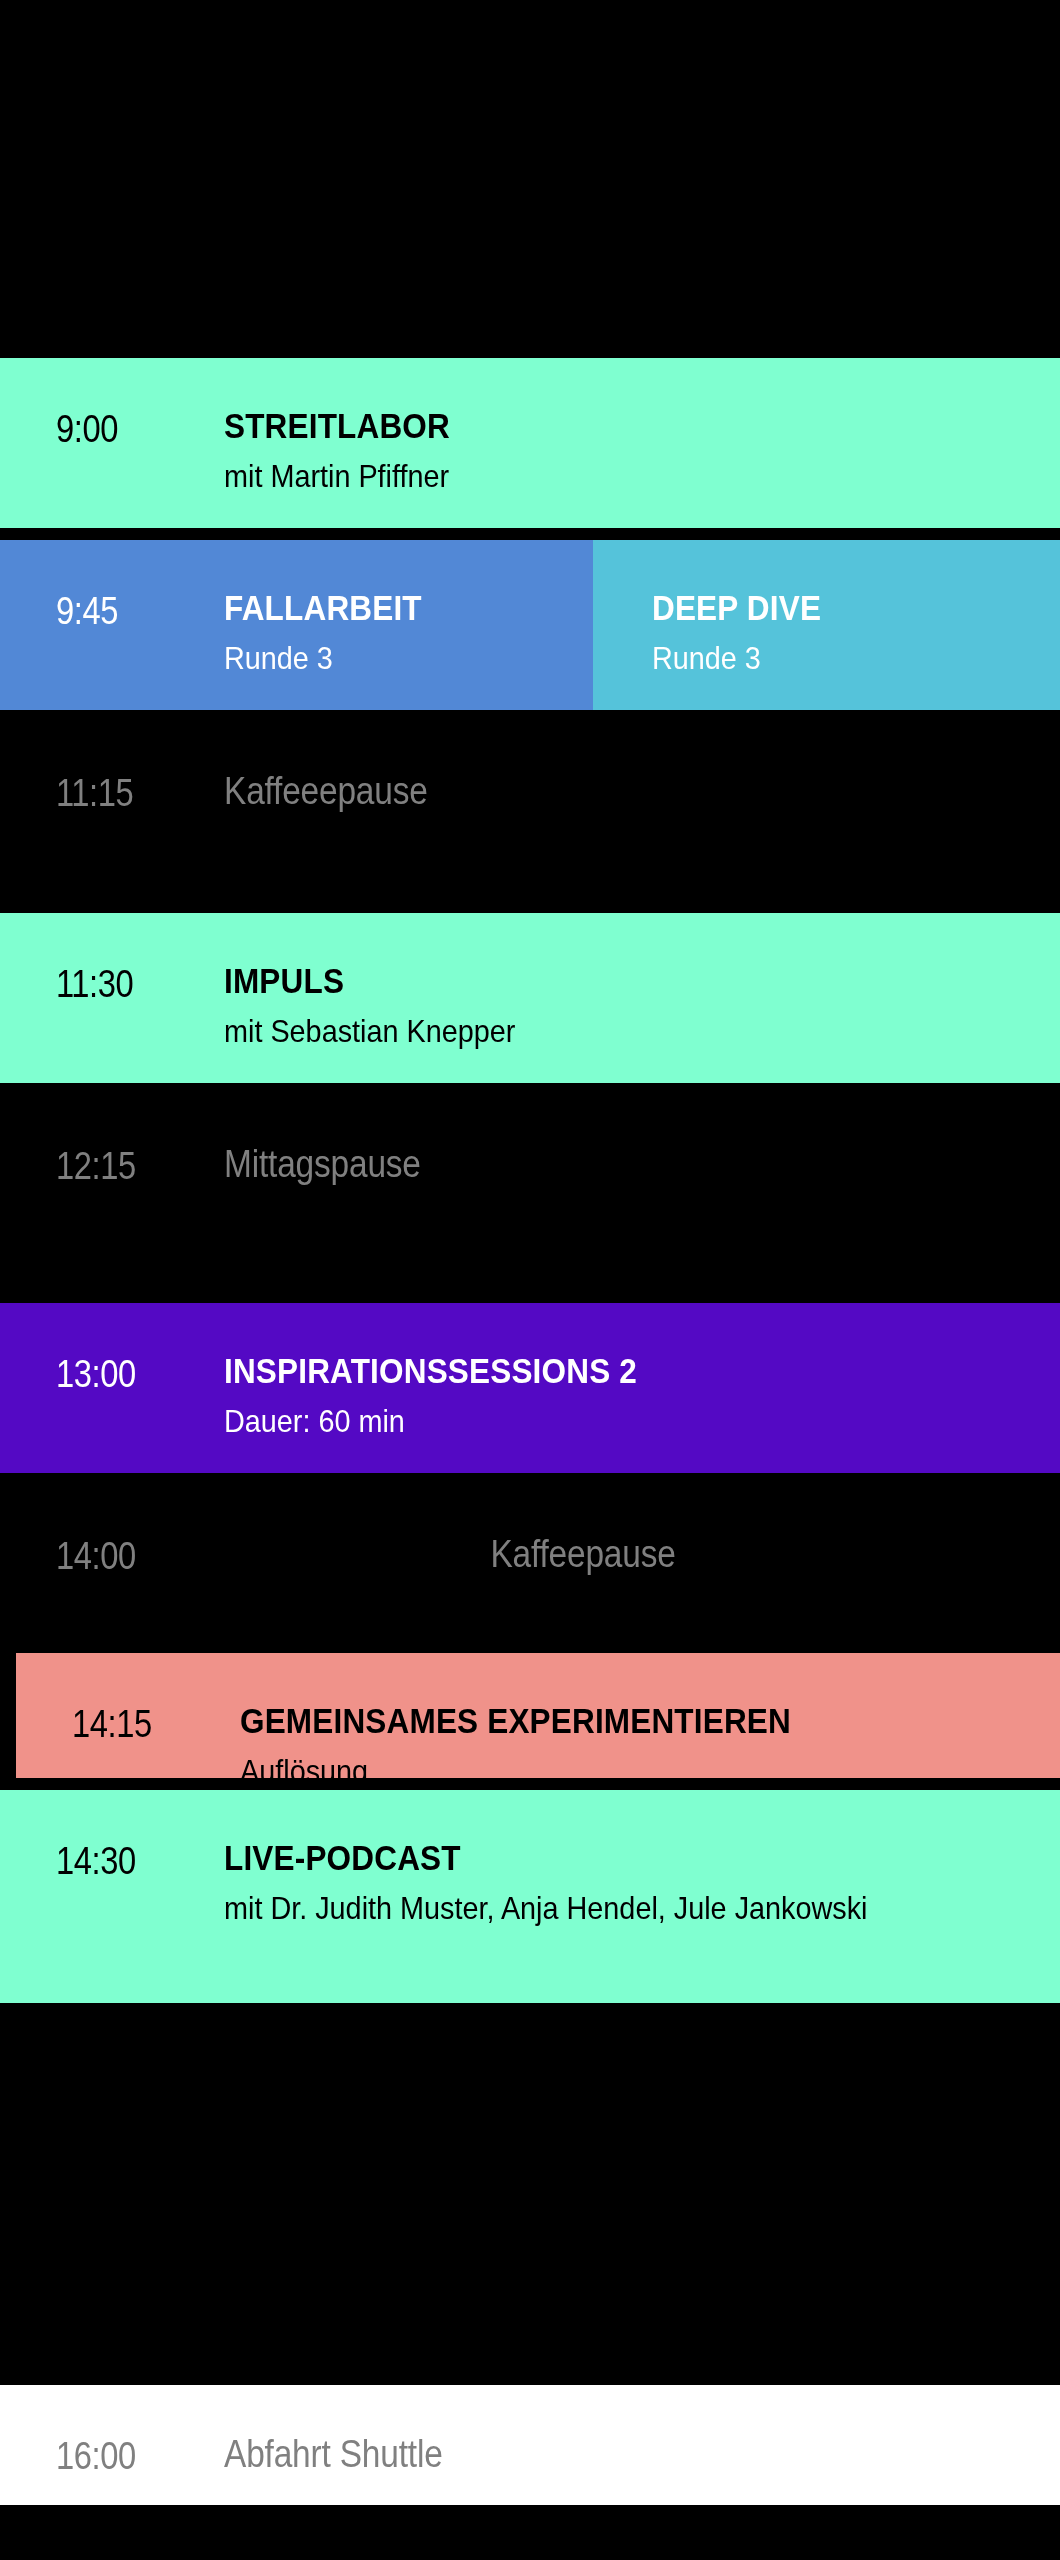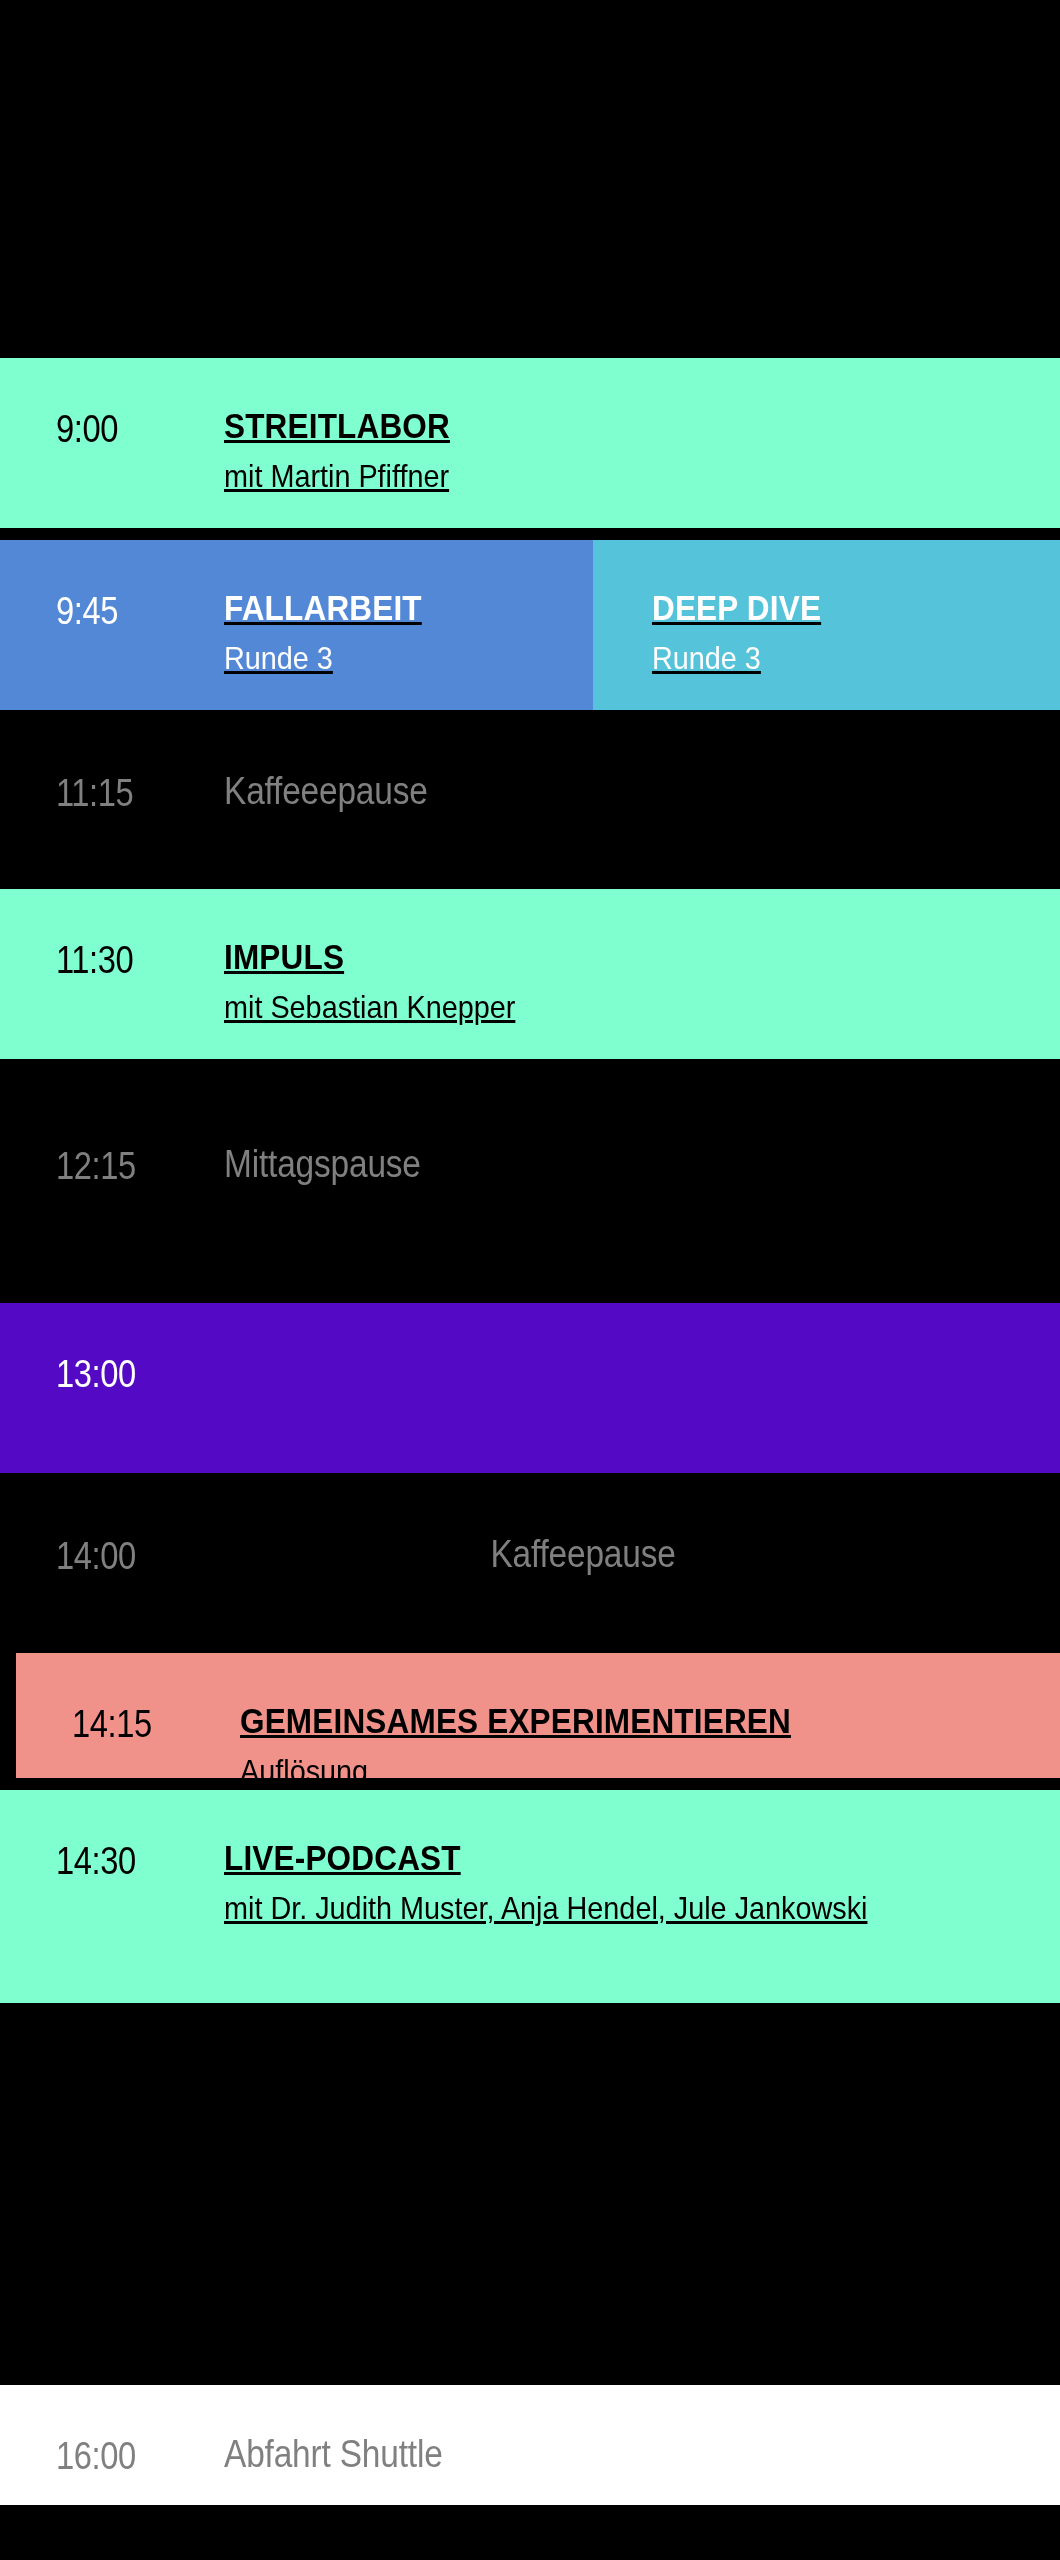--- a/index.html
+++ b/index.html
@@ -70,21 +70,21 @@
     line-height: 1.0;
     margin-top: 17px;
     white-space: nowrap;
     font-family: "Liberation Sans Narrow", "Liberation Sans", sans-serif;
     transform: scaleX(0.90);
     transform-origin: left center;
   }
 
   
   .session .time { top: 50px; }
-  .session .block { top: 50px; text-decoration: underline; }
+  .session .block { top: 50px; }
 
   
   .break {
     background: #000000;
   }
   .break .time,
   .break .title {
     color: #808080;
   }
   .break .time { top: 50px; }
@@ -137,35 +137,39 @@
         <div class="title">DEEP DIVE</div>
         <div class="subtitle">Runde 3</div>
       </div>
     </div>
     <div class="row break" style="top: 722px; height: 120px; background: rgb(0, 0, 0);">
       <div class="time">11:15</div>
       <div class="block">
         <div class="title">Kaffeeepause</div>
       </div>
     </div>
-    <div class="row session text-dark" style="top: 889px; height: 170px; background: rgb(127, 255, 208);">
+    <div class="row session text-dark" style="top: 913px; height: 170px; background: rgb(127, 255, 208);">
       <div class="time">11:30</div>
       <div class="block">
         <div class="title">IMPULS</div>
         <div class="subtitle">mit Sebastian Knepper</div>
       </div>
     </div>
     <div class="row break" style="top: 1095px; height: 120px; background: rgb(0, 0, 0);">
       <div class="time">12:15</div>
       <div class="block">
         <div class="title">Mittagspause</div>
       </div>
     </div>
     <div class="row session text-light" style="top: 1303px; height: 170px; background: rgb(84, 9, 196);">
       <div class="time">13:00</div>
+      <div class="block">
+        <div class="title">INSPIRATIONSSESSIONS 2</div>
+        <div class="subtitle">Dauer: 60 min</div>
+      </div>
     </div>
     <div class="row break" style="top: 1485px; height: 120px; background: rgb(0, 0, 0); text-align: center;">
       <div class="time">14:00</div>
       <div class="block">
         <div class="title">Kaffeepause</div>
       </div>
     </div>
     <div class="row session text-dark" style="top: 1653px; height: 125px; background: rgb(240, 146, 138); margin-left: 16px;">
       <div class="time">14:15</div>
       <div class="block">

